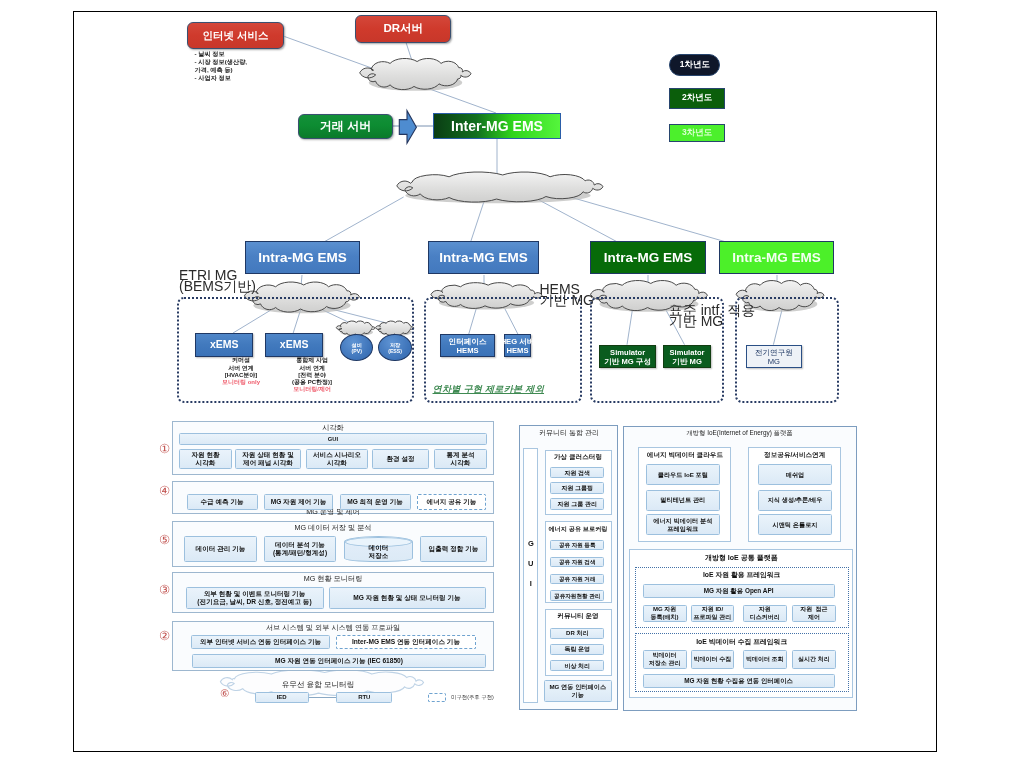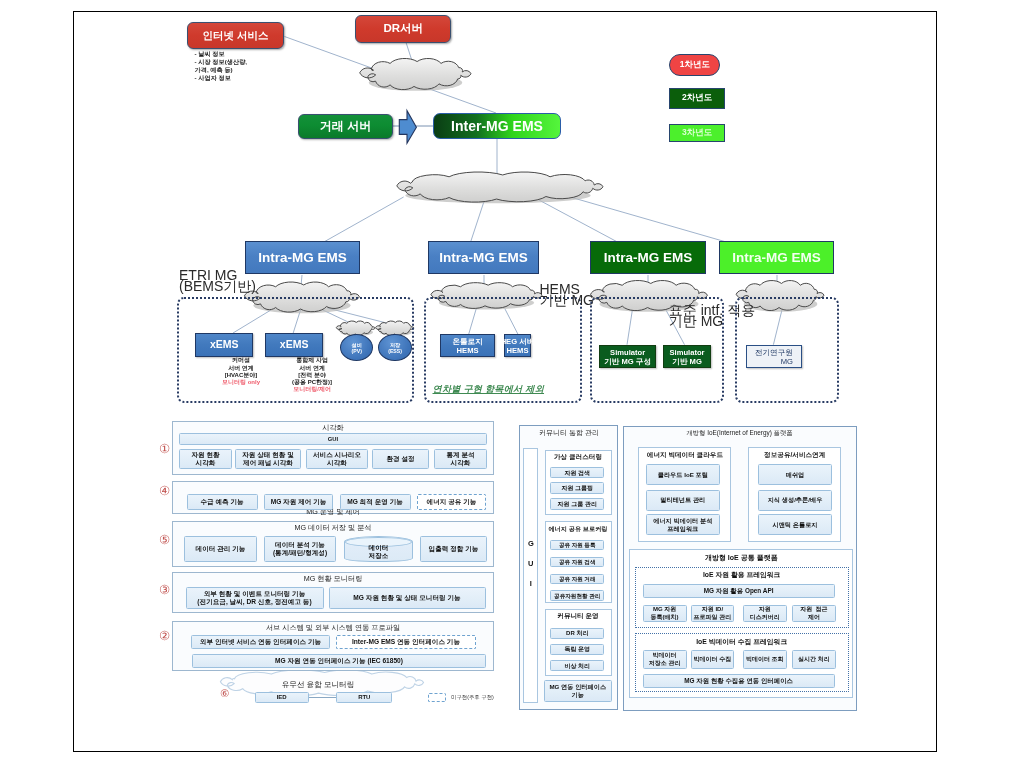--- a/index.html
+++ b/index.html
@@ -31,21 +31,21 @@
   .mgtitle.blue{background:linear-gradient(180deg,#5b90d0 0%,#4a80c4 45%,#4379be 100%);}
   .mgtitle.darkgreen{background:#076b09;}
   .mgtitle.brightgreen{background:#4cf029;color:#f2fff0;}
   .dashgroup{position:absolute;box-sizing:border-box;border:2px dotted #283b63;border-radius:7px;}
   .node{position:absolute;box-sizing:border-box;border:1.3px solid #1f3864;
     background:linear-gradient(180deg,#4f86c8 0%,#4179bd 50%,#3a72b8 100%);
     color:#fff;font-size:7.6px;font-weight:bold;display:flex;align-items:center;justify-content:center;
     text-align:center;line-height:9px;white-space:pre;box-shadow:1px 1px 1.5px rgba(0,0,0,.25);}
   .node.xems{font-size:10.5px;}
   .node.green{background:#0a5c1e;border-color:#123d12;}
-  .node.plain{background:#eef2f7;color:#1f3864;border:1.2px solid #2a4f85;font-weight:normal;text-align:right;}
+  .node.plain{background:#eef2f7;color:#1f3864;border:1.2px solid #2a4f85;font-weight:normal;}
   .nodesub{position:absolute;font-size:6px;color:#1a1a1a;text-align:center;line-height:7.3px;white-space:pre;font-weight:bold;}
   .nodesub .red{color:#ef5a6a;}
   .mgcap{position:absolute;font-size:14px;color:#2a2a2a;white-space:pre;line-height:11.2px;}
   .ovalnode{position:absolute;border-radius:50%;border:1.3px solid #1f3864;
     background:radial-gradient(circle at 40% 30%,#5f94d4,#3c72b8 70%);color:#fff;font-size:5.2px;
     display:flex;align-items:center;justify-content:center;text-align:center;line-height:6px;white-space:pre;font-weight:bold;}
   .exnote{position:absolute;font-size:9.2px;color:#3f8a52;font-weight:bold;font-style:italic;
     text-decoration:underline;white-space:nowrap;letter-spacing:0.2px;}
 
   
@@ -128,26 +128,26 @@
   <div class="caption" style="left:310.5px;top:99.8px;font-size:10.6px;line-height:11px;">I-My-Me과제</div>
 
   <div class="rndbox greenbox" style="left:298px;top:114px;width:95px;height:25px;font-size:12px;">
     <span>거래 서버</span>
   </div>
 
   <svg class="abs" style="left:397px;top:108px;width:23px;height:38px;" viewBox="0 0 23 38">
     <path d="M2.3 11.6 L10.0 11.6 L10.0 2.7 L19.4 19.3 L10.0 35.3 L10.0 26.4 L2.3 26.4 Z" fill="#4e8cd0" stroke="#24365e" stroke-width="1.1" stroke-linejoin="miter"></path>
   </svg>
 
-  <div class="gradbox" style="left:433px;top:113px;width:128px;height:26px;border-radius:7px;">
+  <div class="gradbox" style="left:433px;top:113px;width:128px;height:26px;">
     <span>Inter-MG EMS</span>
   </div>
 
   <div id="legend-holder">
-      <div class="legendbox" style="left:669.4px;top:53.5px;width:51px;height:22.2px;background:#ef4444;border-radius:11px;">
+      <div class="legendbox" style="left:669.4px;top:53.5px;width:51px;height:22.2px;background:#0f172a;border-radius:11px;">
         <span>1차년도</span>
       </div>
       <div class="legendbox" style="left:669.4px;top:87.5px;width:55.6px;height:21.8px;background:#0b5e0b;">
         <span>2차년도</span>
       </div>
       <div class="legendbox" style="left:669.4px;top:124.1px;width:55.6px;height:17.6px;background:#4cf02c;color:#d9ffd0;">
         <span>3차년도</span>
       </div>
     </div>
 
@@ -218,21 +218,21 @@
       </div>
       <div class="dashgroup" style="left:590px;top:297px;width:134px;height:106px;"></div>
       <div class="mgcap" style="left:668.8px;top:305px;">표준 intf. 적용
 기반 MG</div>
       <div class="mgtitle brightgreen" style="left:719px;top:241px;width:115px;height:33px;">
         <span>Intra-MG EMS</span>
       </div>
       <div class="dashgroup" style="left:735px;top:297px;width:104px;height:106px;"></div>
       <div class="node xems" style="left:195.4px;top:332.6px;width:57.7px;height:24.3px;">xEMS</div>
       <div class="node xems" style="left:265.3px;top:332.6px;width:57.7px;height:24.3px;">xEMS</div>
-      <div class="node" style="left:439.9px;top:334.2px;width:55.4px;height:22.7px;">온톨로지
+      <div class="node" style="left:439.9px;top:334.2px;width:55.4px;height:22.7px;">인터페이스
 HEMS</div>
       <div class="node" style="left:504px;top:334.2px;width:27px;height:22.7px;">HEG 서버
 HEMS</div>
       <div class="node green" style="left:598.9px;top:344.7px;width:57.5px;height:23.7px;">Simulator
 기반 MG 구성</div>
       <div class="node green" style="left:662.8px;top:344.7px;width:48.5px;height:23.7px;">Simulator
 기반 MG</div>
       <div class="node plain" style="left:745.8px;top:344.7px;width:56.2px;height:23.7px;">전기연구원
 MG</div>
       <div class="nodesub" style="left:206px;top:357.3px;width:70px;"><span>커머셜
@@ -241,21 +241,21 @@
 </span><span class="red">모니터링 only</span></div>
       <div class="nodesub" style="left:277.1px;top:357.3px;width:70px;"><span>통합제 사업
 서버 연계
 [전력 분야
 (공용 PC한정)]
 </span><span class="red">모니터링/제어</span></div>
       <div class="ovalnode" style="left:340.1px;top:334px;width:31.4px;height:25.2px;">설비
 (PV)</div>
       <div class="ovalnode" style="left:378.4px;top:334px;width:31.4px;height:25.2px;">저장
 (ESS)</div>
-      <div class="exnote" style="left:432.5px;top:382.5px;">연차별 구현 항목에서 제외</div>
+      <div class="exnote" style="left:432.5px;top:382.5px;">연차별 구현 제로카본 제외</div>
     </div>
 
   <div id="left-holder">
       <div class="panel" style="left:172px;top:420.5px;width:322px;height:54px;"></div>
       <div class="panel-title" style="left:253px;top:422.5px;width:160px;">시각화</div>
       <div class="marker" style="left:159px;top:442.5px;">①</div>
       <div class="cell" style="left:179px;top:432.5px;width:308px;height:12px;font-size:5.8px;">GUI</div>
       <div class="cell" style="left:179px;top:449px;width:53px;height:20px;">자원 현황
 시각화</div>
       <div class="cell" style="left:235px;top:449px;width:66px;height:20px;">자원 상태 현황 및

